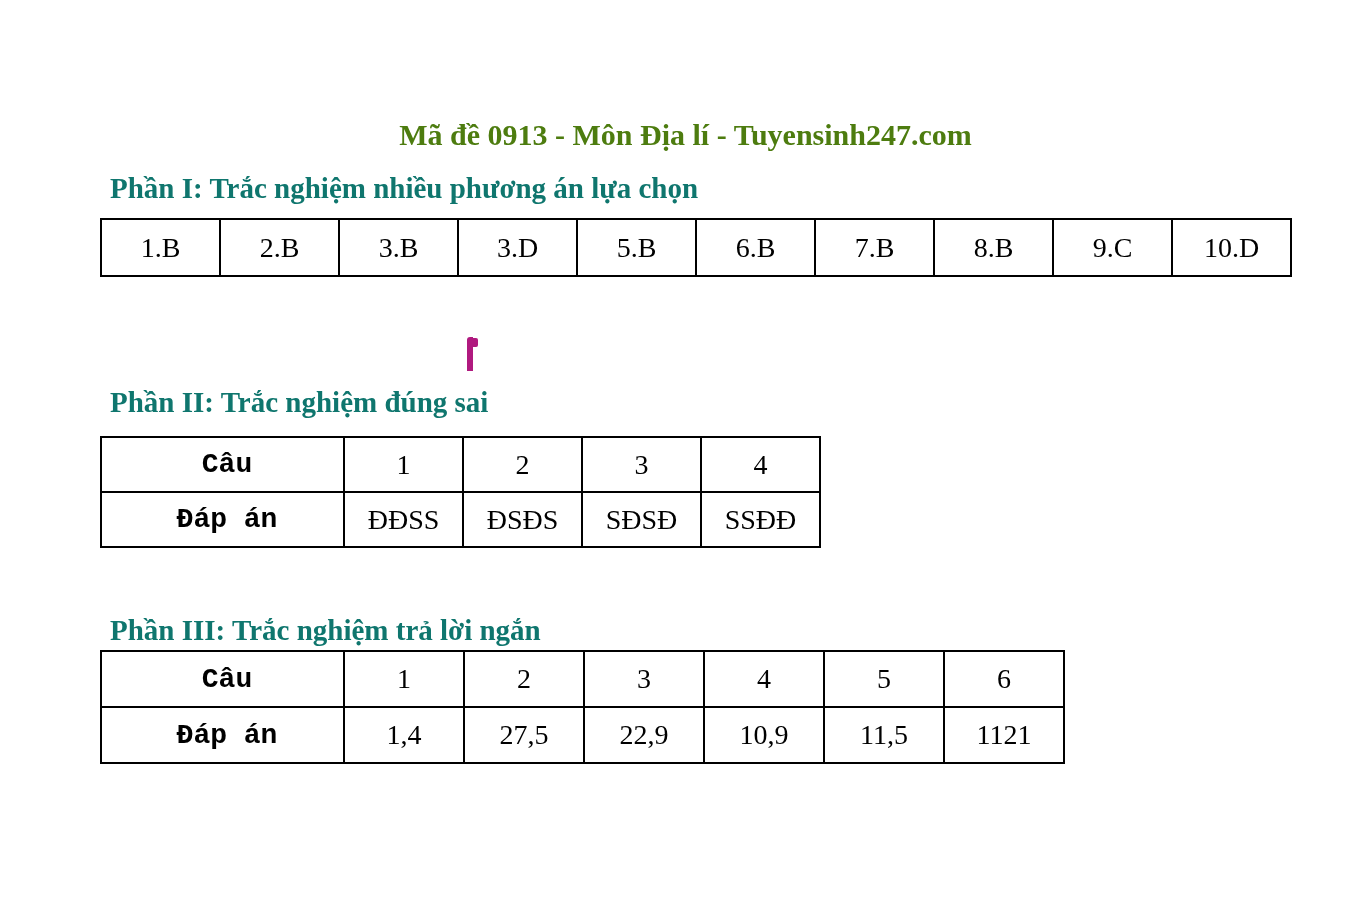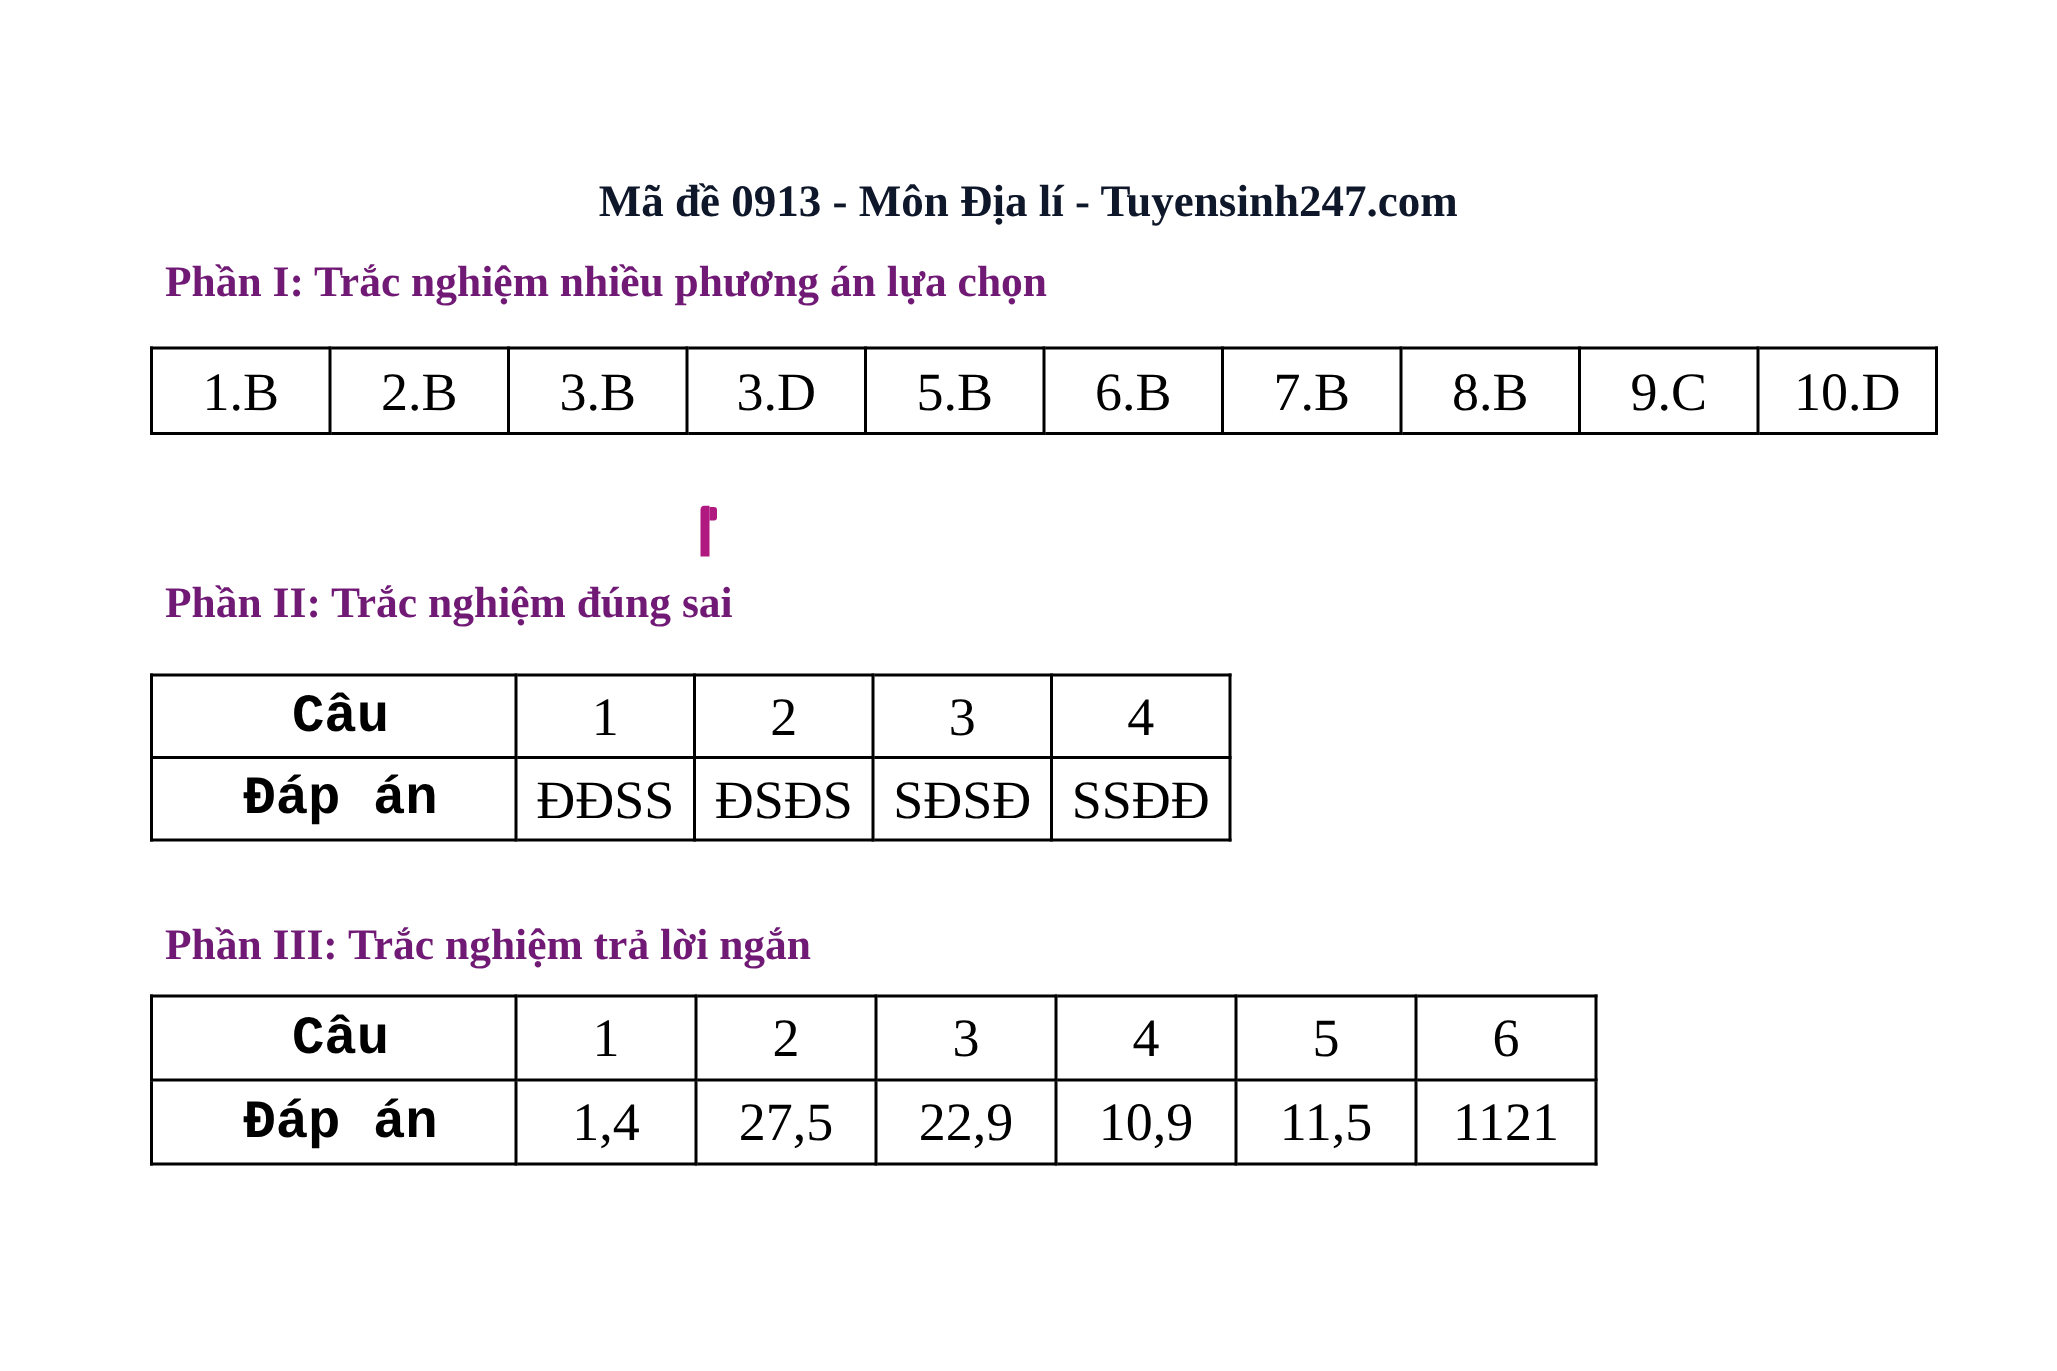--- a/index.html
+++ b/index.html
@@ -17,41 +17,40 @@
     overflow: hidden;
   }
   .doc-title {
     position: absolute;
     top: 116px;
     left: 0;
     width: 100%;
     text-align: center;
     font-size: 30px;
     font-weight: bold;
-    color: #0f172a;
+    color: #4d7c0f;
     line-height: 38px;
   }
   .section-heading {
     position: absolute;
     left: 110px;
     font-size: 29px;
     font-weight: bold;
     line-height: 36px;
-    color: #701a75;
+    color: #0f766e;
   }
   #heading-part1 { top: 170px; }
   #heading-part2 { top: 384px; }
   #heading-part3 { top: 600px; margin-top: 12px; }
 
   table.answers {
     position: absolute;
     border-collapse: collapse;
     table-layout: fixed;
-    font-size: 36px;
-    margin-top: 13px;
+    font-size: 28px;
   }
   table.answers td {
     border: 2px solid #000000;
     text-align: center;
     vertical-align: middle;
     padding: 0;
     overflow: hidden;
   }
   #table-part1 {
     top: 218px;

